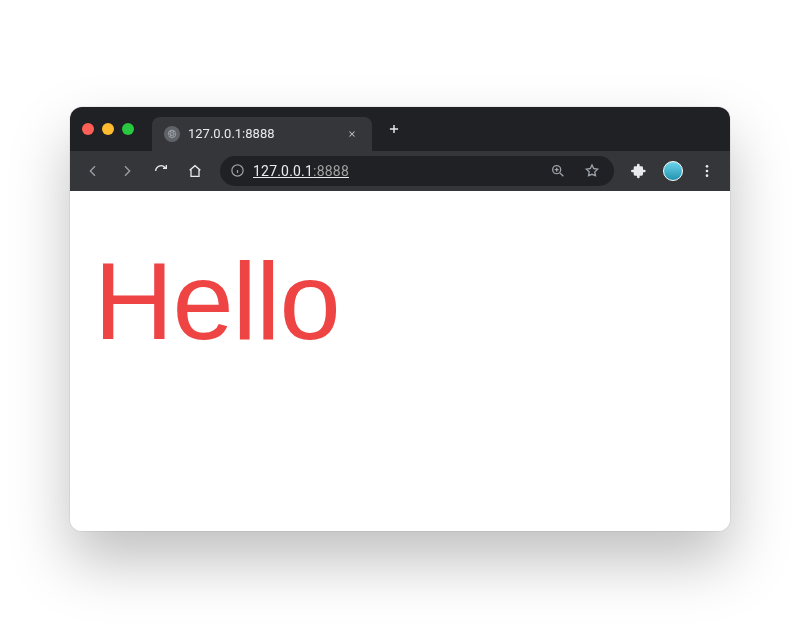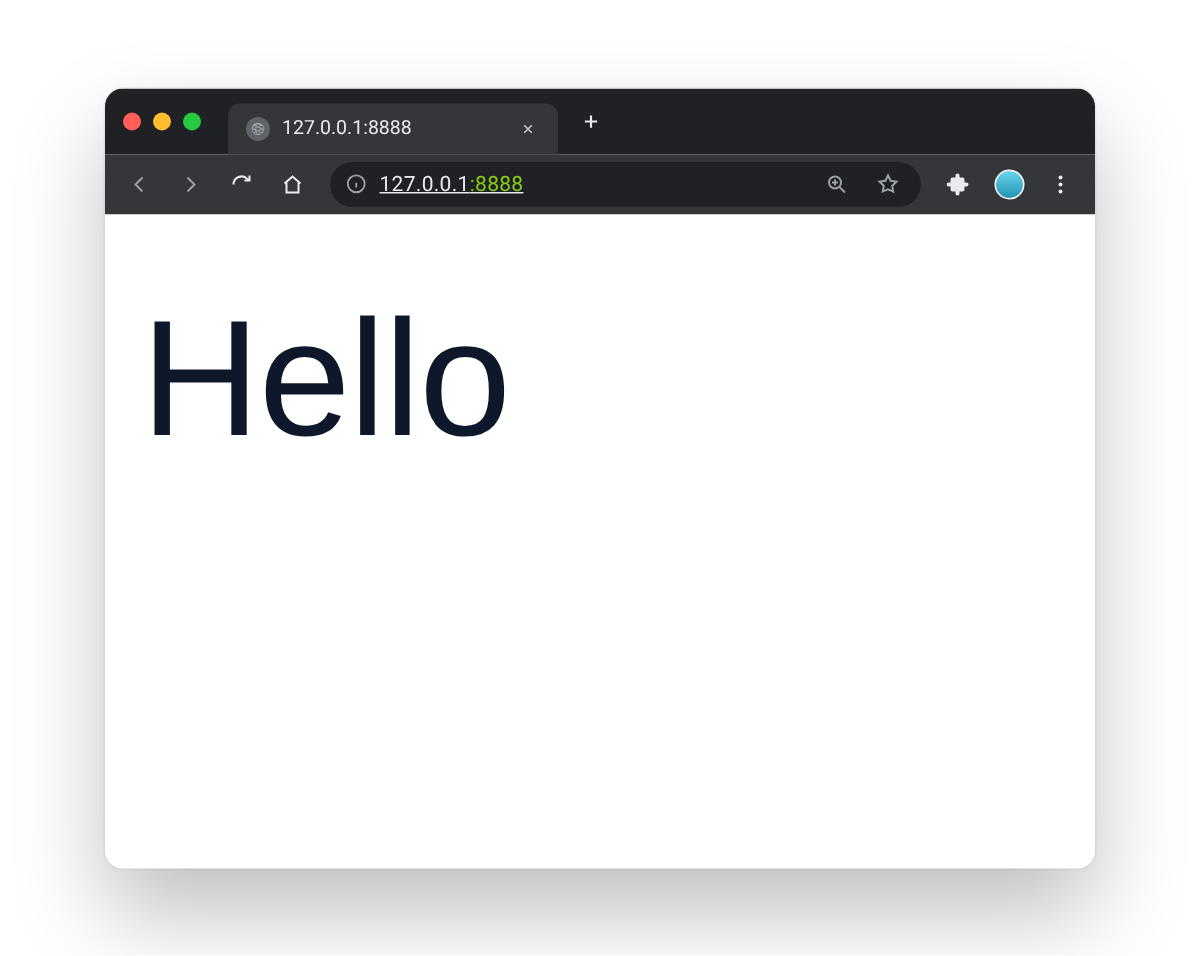--- a/index.html
+++ b/index.html
@@ -7,21 +7,21 @@
       width: 800px;
       height: 637px;
       background: #fff;
       font-family: -apple-system, BlinkMacSystemFont, "Segoe UI", Roboto, Helvetica, Arial, sans-serif;
       display: flex;
       align-items: center;
       justify-content: center;
     }
     .window {
       width: 660px;
-      height: 520px;
+      height: 424px;
       border-radius: 12px;
       overflow: hidden;
       box-shadow: 0 30px 60px rgba(0,0,0,0.25), 0 0 0 1px rgba(0,0,0,0.05);
       background: #fff;
       display: flex;
       flex-direction: column;
     }
     .tabstrip {
       height: 44px;
       background: #202124;
@@ -91,37 +91,37 @@
       margin: 0 6px;
       display:flex; align-items:center;
       padding: 0 10px;
       gap: 8px;
       color:#e8eaed;
       font-size: 14px;
     }
     .omnibox .info-icon { color:#9aa0a6; display:flex; }
     .omnibox .info-icon svg{width:15px;height:15px;}
     .url-text { flex:1; display:flex; align-items:center; font-size:14px; letter-spacing:0.2px;text-decoration:underline; }
-    .url-faded { color:#84cc16; }
+    .url-faded { color:#a3a3a3; }
     .omni-right { display:flex; align-items:center; gap:10px; color:#9aa0a6; }
     .omni-right .icon-btn { width:24px;height:24px; }
     .ext-avatar {
       width:20px;height:20px;border-radius:50%;
       background: linear-gradient(180deg,#6dd5ed 0%, #2193b0 100%);
       border:1px solid #fff;
       display:flex;align-items:center;justify-content:center;
     }
     .viewport {
       flex:1; background:#fff;
       padding: 16px 24px;
     }
     .page-h1 {
       font-size: 110px;
       font-weight: 400;
-      color:#0f172a;
+      color:#ef4444;
       font-family: Helvetica, Arial, sans-serif;
       letter-spacing: -1px;
       margin-top: 30px;
     }
   </style>
 </head>
 <body>
 
 <div class="window">
   <div class="tabstrip">

